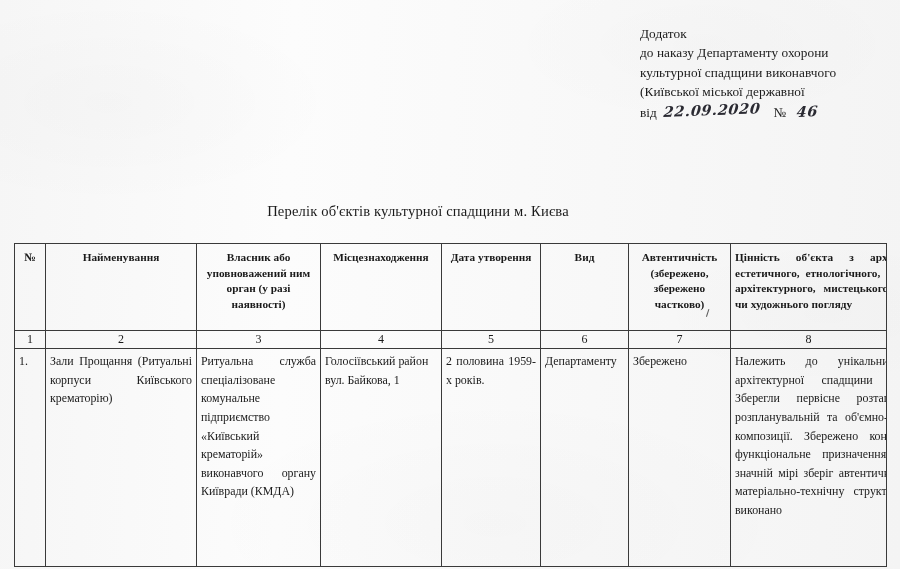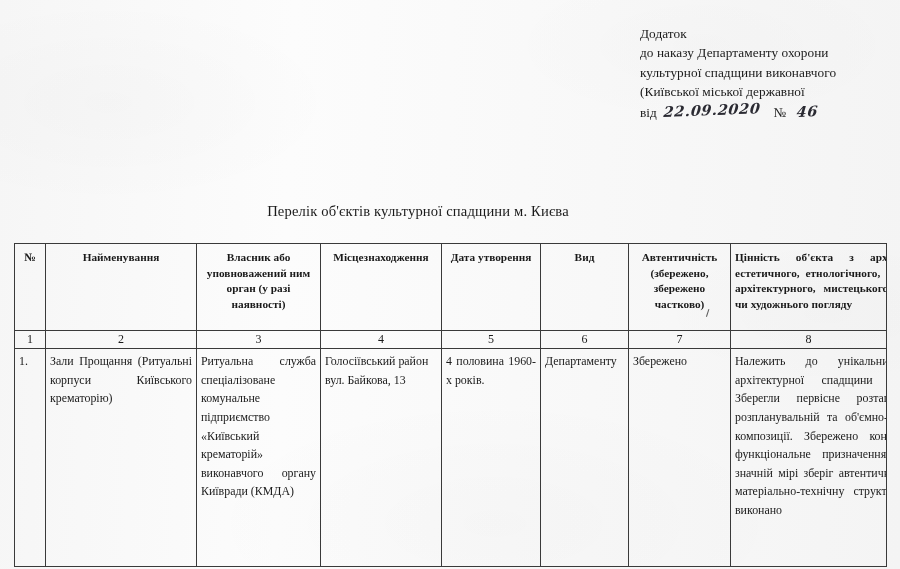--- a/index.html
+++ b/index.html
@@ -217,22 +217,22 @@
           <td>5</td>
           <td>6</td>
           <td>7</td>
           <td>8</td>
         </tr>
 
         <tr class="data-row">
           <td class="idx">1.</td>
           <td class="justify">Зали Прощання (Ритуальні корпуси Київського крематорію)</td>
           <td class="justify">Ритуальна служба спеціалізоване комунальне підприємство «Київський крематорій» виконавчого органу Київради (КМДА)</td>
-          <td>Голосіївський район вул. Байкова, 13</td>
-          <td class="justify">4 половина 1960-х років.</td>
+          <td>Голосіївський район вул. Байкова, 1</td>
+          <td class="justify">2 половина 1959-х років.</td>
           <td>Департаменту</td>
           <td>Збережено</td>
           <td class="clipped">
             <div class="clip-inner">Належить до унікальних зразків архітектурної спадщини модернізму. Зберегли первісне розташування в розпланувальній та об'ємно-просторовій композиції. Збережено конструкції та функціональне призначення. Об'єкт в значній мірі зберіг автентичну форму та матеріально-технічну структуру. Будову виконано</div>
           </td>
         </tr>
       </tbody>
     </table>
   </div>
 

